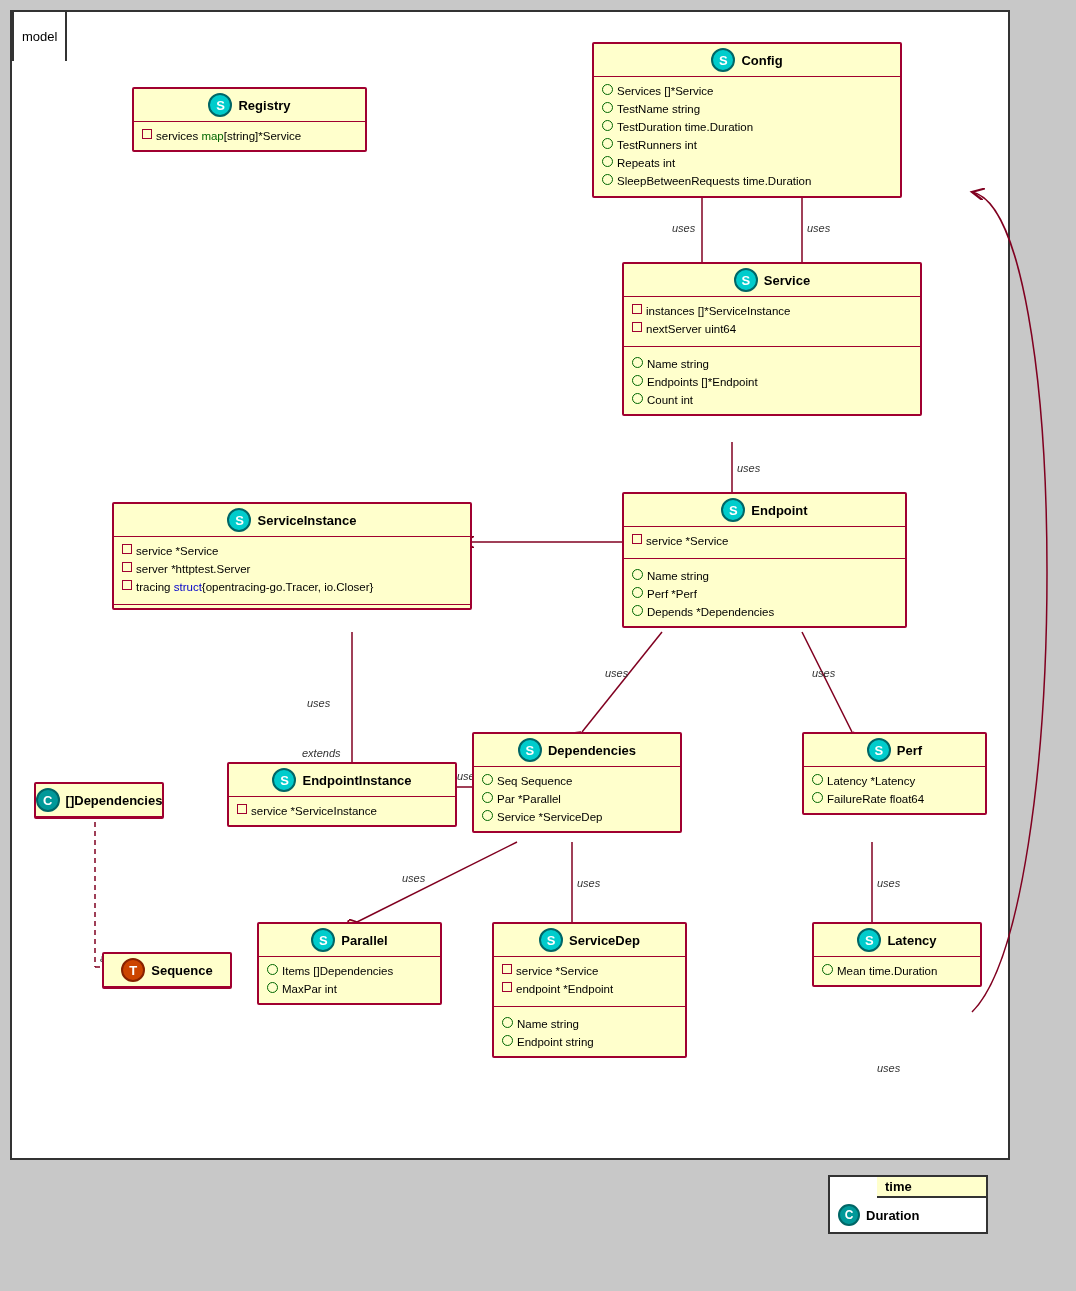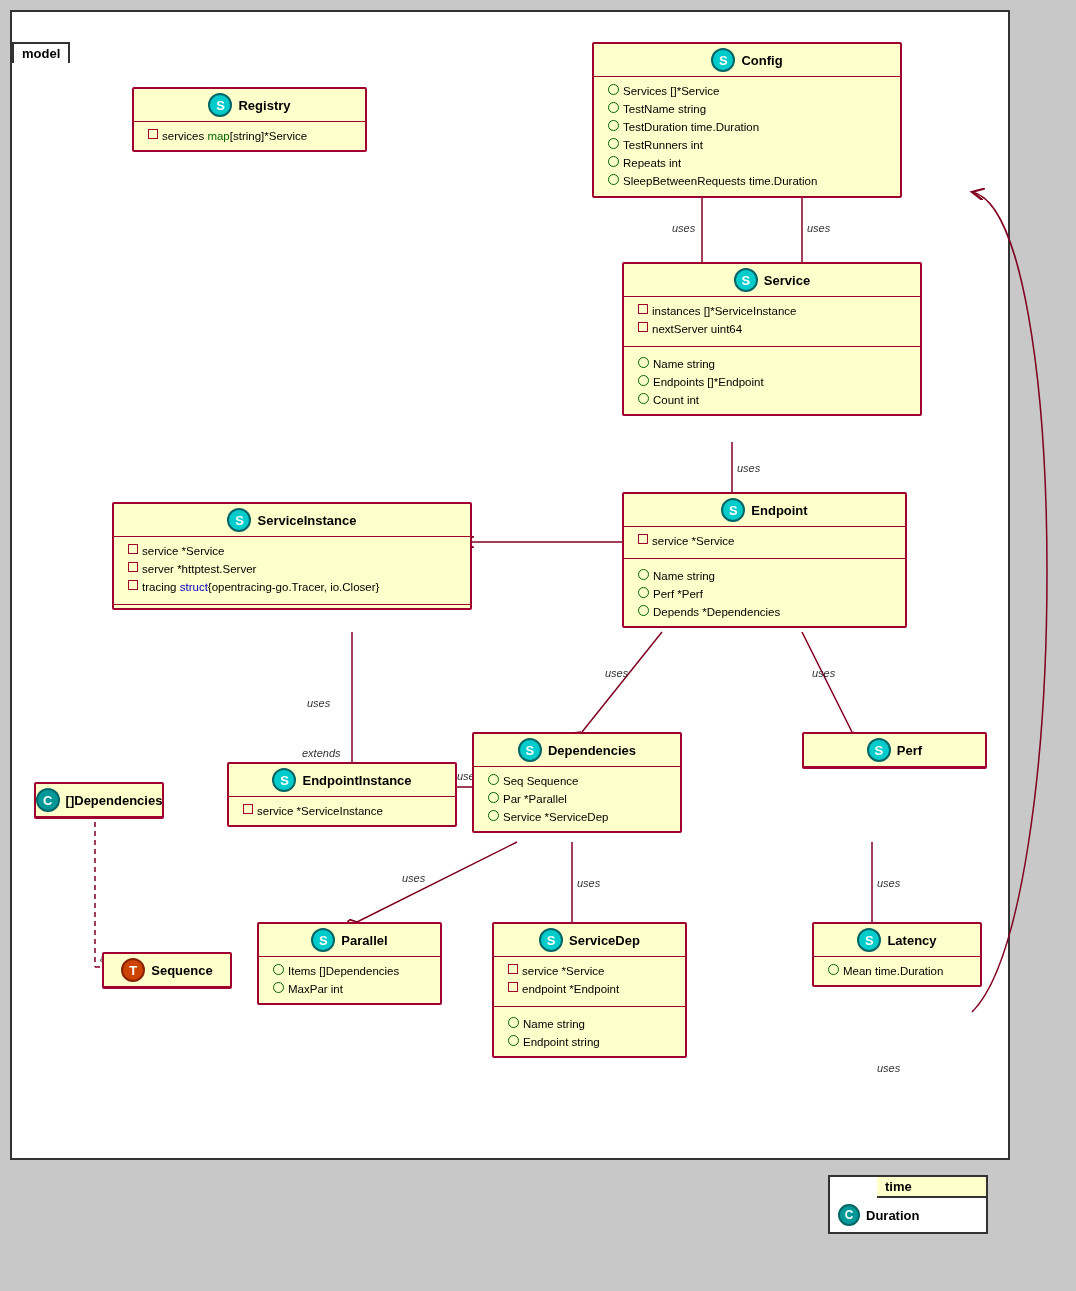--- a/index.html
+++ b/index.html
@@ -23,24 +23,23 @@
       border: 2px solid #333;
     }
 
     .tab-label {
       position: absolute;
       top: -2px;
       left: 0px;
       background: white;
       border: 2px solid #333;
       border-bottom: none;
-      padding: 2px 8px;
-      font-weight: bold;
+      padding: 17px 8px;
+      font-weight: normal;
       font-size: 13px;
-      margin-top: 32px;
     }
 
     .uml-box {
       position: absolute;
       border: 2px solid #a00030;
       background: #ffffcc;
       border-radius: 2px;
     }
 
     .uml-box-header {
@@ -48,21 +47,21 @@
       align-items: center;
       justify-content: center;
       padding: 4px 6px;
       border-bottom: 1px solid #a00030;
       font-weight: bold;
       font-size: 13px;
       gap: 6px;
     }
 
     .uml-box-body {
-      padding: 4px 14px;
+      padding: 4px 8px;
     }
 
     .uml-field {
       display: flex;
       align-items: flex-start;
       gap: 4px;
       margin: 2px 0;
       font-size: 11.5px;
       line-height: 1.4;
     }
@@ -399,20 +398,30 @@
         <span>Service *ServiceDep</span>
       </div>
     </div>
   </div>
 
   <div class="uml-box" style="left:790px; top:720px; width:185px;">
     <div class="uml-box-header">
       <div class="stereotype-badge">S</div>
       <span>Perf</span>
     </div>
+    <div class="uml-box-body">
+      <div class="uml-field">
+        <span class="icon-circle uml-field-icon"></span>
+        <span>Latency *Latency</span>
+      </div>
+      <div class="uml-field">
+        <span class="icon-circle uml-field-icon"></span>
+        <span>FailureRate float64</span>
+      </div>
+    </div>
   </div>
 
   <div class="uml-box" style="left:22px; top:770px; width:130px;">
     <div class="uml-box-header">
       <div class="stereotype-badge stereotype-badge-C">C</div>
       <span>[]Dependencies</span>
     </div>
   </div>
 
   <div class="uml-box" style="left:90px; top:940px; width:130px;">

